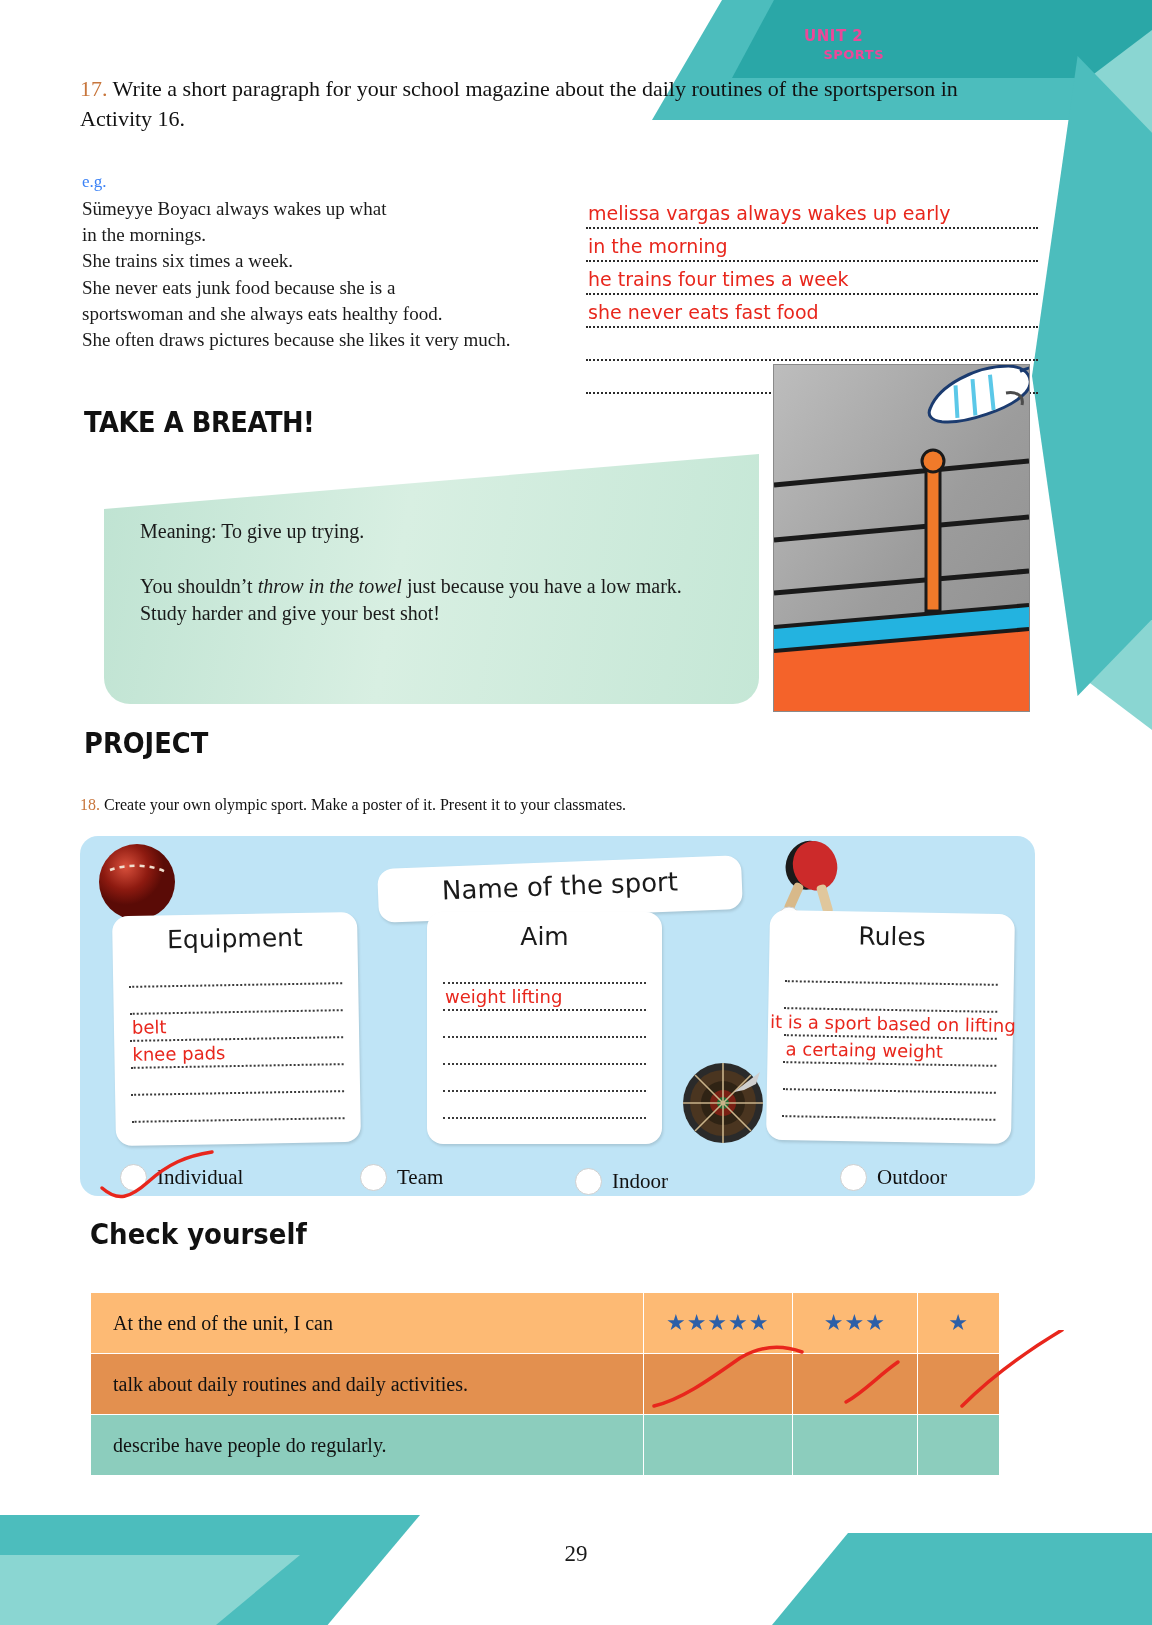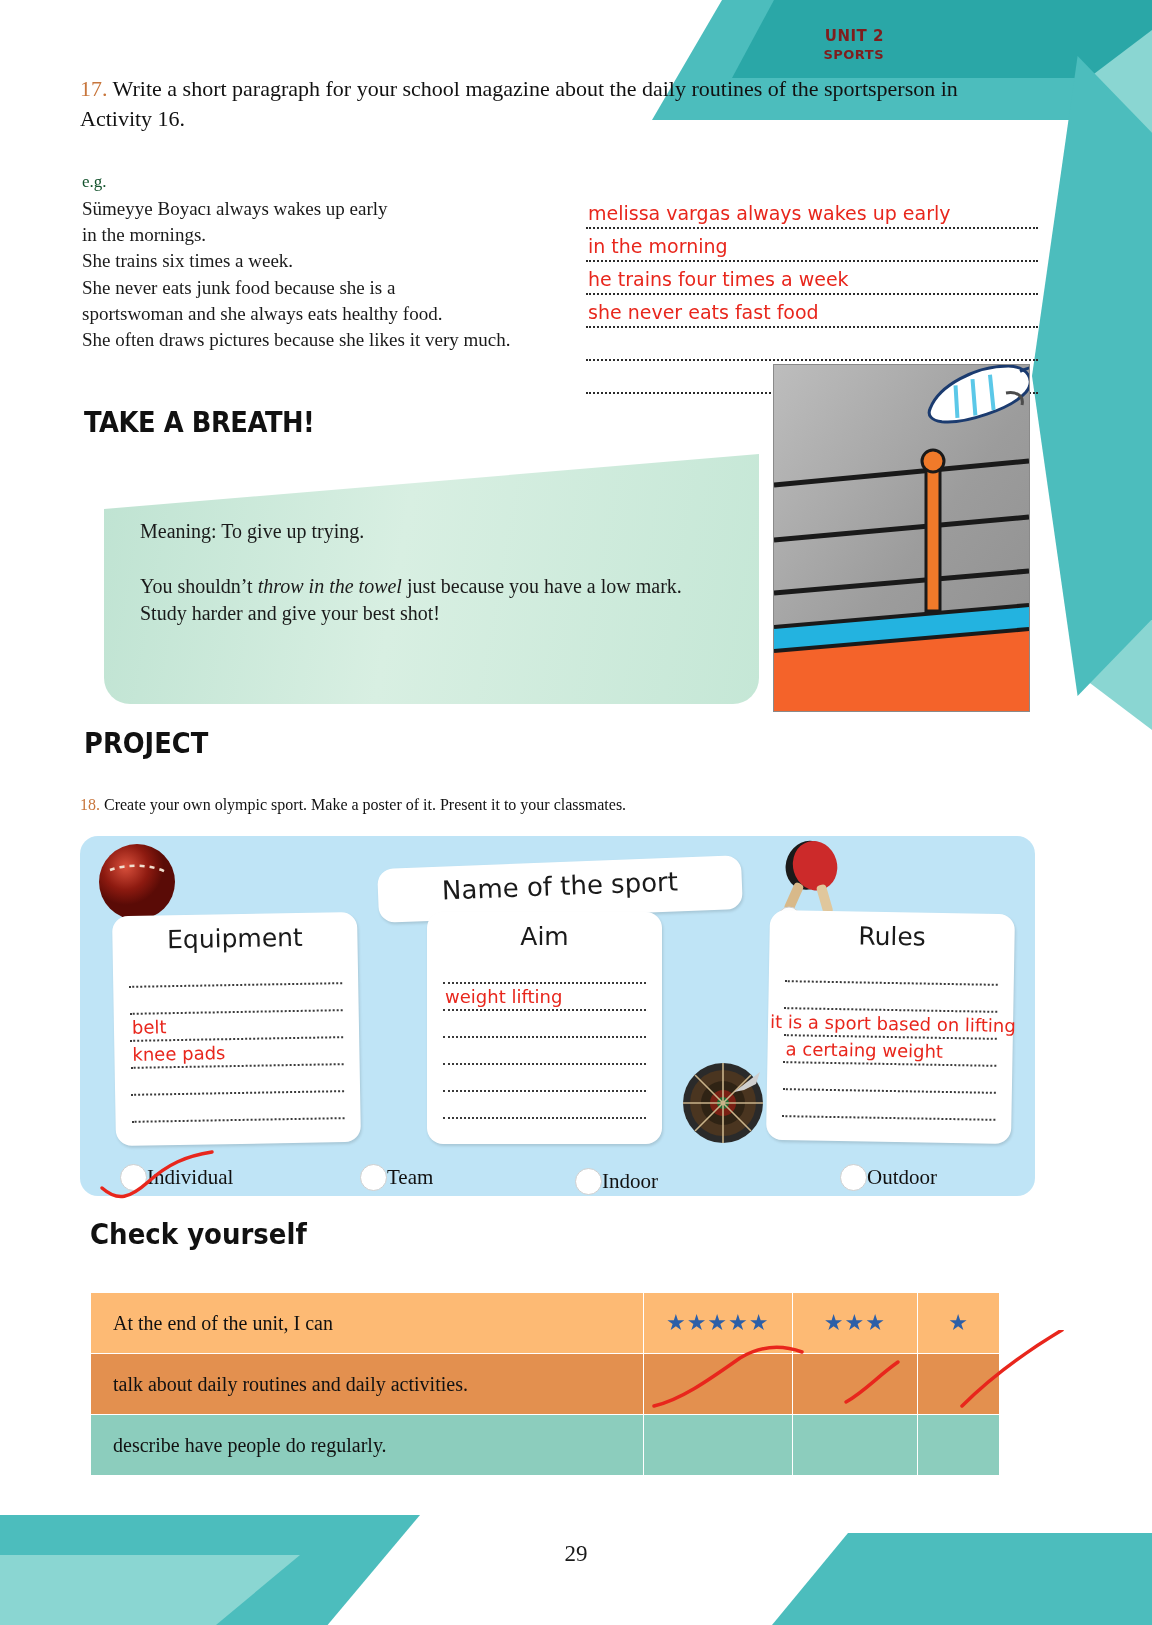--- a/index.html
+++ b/index.html
@@ -50,40 +50,40 @@
   }
   #deco-bottom-right {
     bottom: 0; right: 0; width: 380px; height: 92px;
     background: #4cbdbd;
     clip-path: polygon(20% 0, 100% 0, 100% 100%, 0 100%);
   }
 
   
   #unit-header {
     position: absolute; top: 26px; right: 268px;
-    text-align: right;
+    text-align: center;
     font-family: "DejaVu Sans", sans-serif;
     font-weight: bold;
-    color: #7f1d1d;
+    color: #ec4899;
     letter-spacing: 0.5px;
     line-height: 1.35;
   }
   #unit-header .unit-line { font-size: 15px; }
   #unit-header .unit-sub { font-size: 13px; margin-left: 40px; }
 
   
   #activity-17 {
     position: absolute; top: 74px; left: 80px; width: 930px;
     font-size: 22px; line-height: 1.35; color: #111;
   }
   #activity-17 .num { color: #c8763c; font-weight: normal; }
 
   #eg-label {
     position: absolute; top: 172px; left: 82px;
-    font-size: 17px; color: #14532d;
+    font-size: 17px; color: #3b82f6;
   }
   #example-text {
     position: absolute; top: 196px; left: 82px; width: 500px;
     font-size: 19px; line-height: 1.38; color: #1a1a1a;
   }
 
   
   #answer-lines {
     position: absolute; top: 196px; left: 586px; width: 452px;
   }
@@ -185,21 +185,21 @@
     position: relative;
     height: 25px;
     border-bottom: 2px dotted #3a3a3a;
   }
   .card-line .hand { font-size: 18px; bottom: 2px; }
 
   
   #poster-options {
     position: absolute; top: 1160px; left: 80px; width: 955px; height: 40px;
   }
-  .opt { position: absolute; display: flex; align-items: center; }
+  .opt { position: absolute; display: flex; align-items: center; gap: 10px; }
   .opt .radio {
     width: 25px; height: 25px; border-radius: 50%;
     background: #fff; border: 1px solid #cfcfcf;
   }
   .opt .opt-label { font-size: 21px; color: #111; }
   #opt-individual { left: 40px; top: 4px; }
   #opt-team { left: 280px; top: 4px; }
   #opt-indoor { left: 495px; top: 8px; }
   #opt-outdoor { left: 760px; top: 4px; }
 
@@ -264,21 +264,21 @@
 </div>
 
 <div id="activity-17">
   <span class="num">17.</span>
   <span>Write a short paragraph for your school magazine about the daily routines of the sportsperson in Activity 16.</span>
 </div>
 
 <div id="eg-label">e.g.</div>
 
 <div id="example-text">
-  <div>Sümeyye Boyacı always wakes up early</div>
+  <div>Sümeyye Boyacı always wakes up what</div>
   <div>in the mornings.</div>
   <div>She trains six times a week.</div>
   <div>She never eats junk food because she is a</div>
   <div>sportswoman and she always eats healthy food.</div>
   <div>She often draws pictures because she likes it very much.</div>
 </div>
 
 <div id="answer-lines">
   <div class="write-line">
     <span class="hand">melissa vargas always wakes up early</span>

